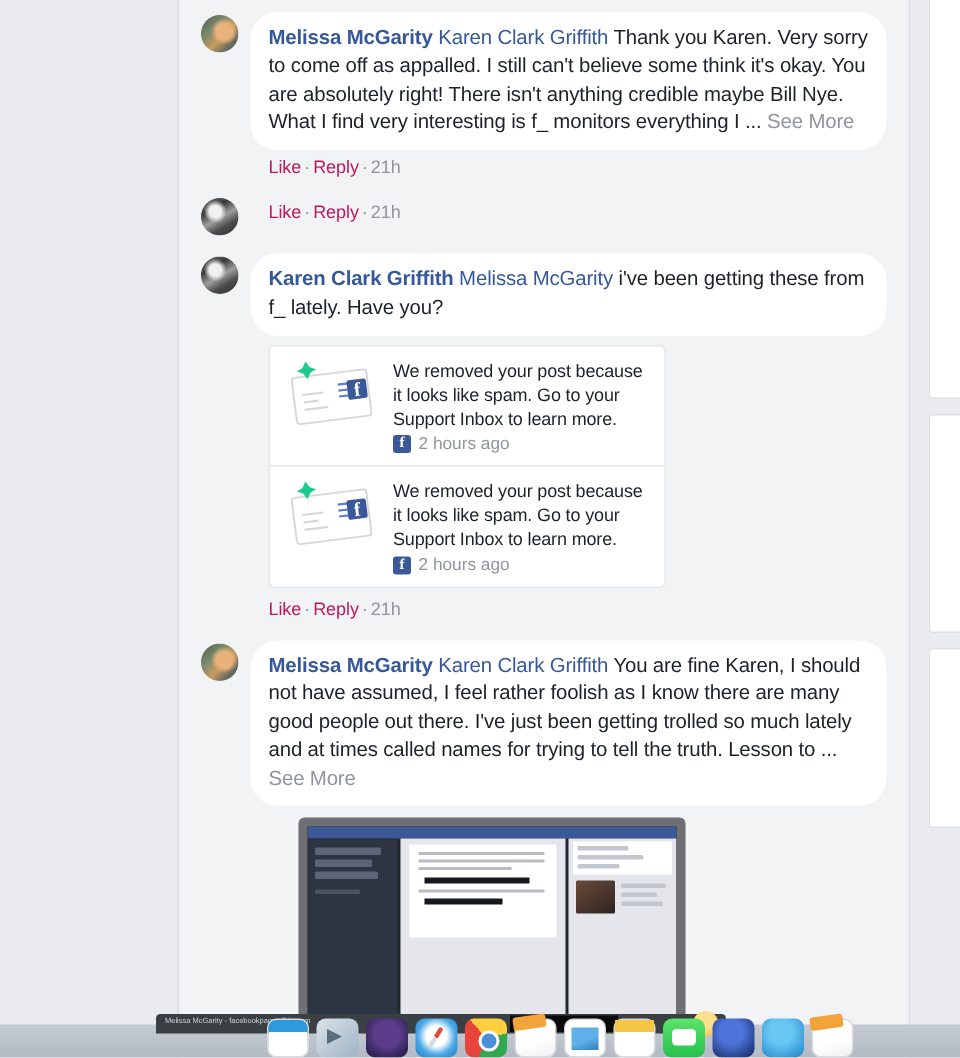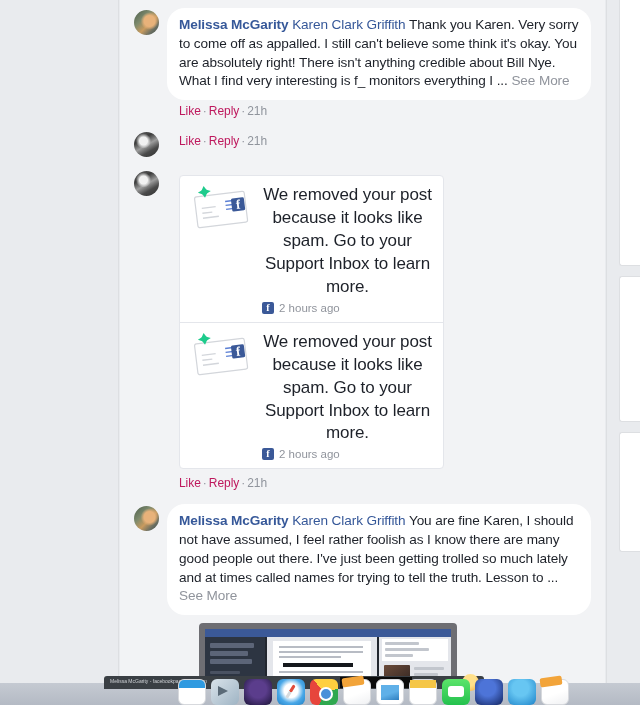--- a/index.html
+++ b/index.html
@@ -134,25 +134,24 @@
   }
   .attach-item + .attach-item { border-top: 1px solid #e4e6eb; }
   .attach-thumb {
     flex: 0 0 auto;
     width: 66px; height: 50px;
     margin-right: 8px;
     position: relative;
   }
   .attach-body { flex: 1 1 auto; min-width: 0; }
   .attach-text {
-    font-size: 17px;
+    font-size: 12px;
     line-height: 1.35;
     color: #1d2129;
     letter-spacing: -0.1px;
-    text-align: center;
   }
   .attach-meta {
     display: flex; align-items: center;
     margin-top: 3px;
     font-size: 11.5px;
     color: #90949c;
   }
   .fb-badge {
     width: 12px; height: 12px;
     border-radius: 2px;
@@ -263,40 +262,43 @@
     <div class="rail-card c2"></div>
     <div class="rail-card c3"></div>
   </div>
 
   <div class="feed">
 
     <div class="comment-row">
       <div class="avatar a-melissa"></div>
       <div class="bubble-wrap">
         <div class="bubble">
-          <span class="uname">Melissa McGarity</span><span> </span><span class="tagname">Karen Clark Griffith</span><span> Thank you Karen. Very sorry to come off as appalled. I still can't believe some think it's okay. You are absolutely right! There isn't anything credible about Bill Nye. What I find very interesting is f_ monitors everything I ... </span><span class="see-more">See More</span>
+          <span class="uname">Melissa McGarity</span><span> </span><span class="tagname">Karen Clark Griffith</span><span> Thank you Karen. Very sorry to come off as appalled. I still can't believe some think it's okay. You are absolutely right! There isn't anything credible maybe Bill Nye. What I find very interesting is f_ monitors everything I ... </span><span class="see-more">See More</span>
         </div>
         <div class="actions">
           <span class="act">Like</span><span class="dot">·</span><span class="act">Reply</span><span class="dot">·</span><span class="time">21h</span>
         </div>
       </div>
     </div>
 
     <div class="comment-row" style="margin-top:12px;">
       <div class="avatar a-karen"></div>
       <div class="bubble-wrap">
         <div class="actions">
           <span class="act">Like</span><span class="dot">·</span><span class="act">Reply</span><span class="dot">·</span><span class="time">21h</span>
         </div>
       </div>
     </div>
 
     <div class="comment-row" style="margin-top:12px;">
       <div class="avatar a-karen"></div>
       <div class="bubble-wrap">
+        <div class="bubble">
+          <span class="uname">Karen Clark Griffith</span><span> </span><span class="tagname">Melissa McGarity</span><span> i've been getting these from f_ lately. Have you?</span>
+        </div>
 
         <div class="attach-card">
           <div class="attach-item">
             <div class="attach-thumb">
               <svg width="66" height="50" viewBox="0 0 66 50" aria-hidden="true">
                 <g transform="rotate(-7 33 25)">
                   <rect x="8" y="10" width="50" height="31" rx="2" fill="#ffffff" stroke="#d3d6db" stroke-width="1.2"></rect>
                   <path d="M14 22 h14 M14 27 h10 M14 32 h16" stroke="#d3d6db" stroke-width="1.4" fill="none"></path>
                   <path d="M38 18 h10 M38 22 h12 M38 26 h8" stroke="#5b7fd4" stroke-width="1.4" fill="none"></path>
                   <rect x="44" y="16" width="13" height="13" rx="1.5" fill="#3b5998"></rect>

